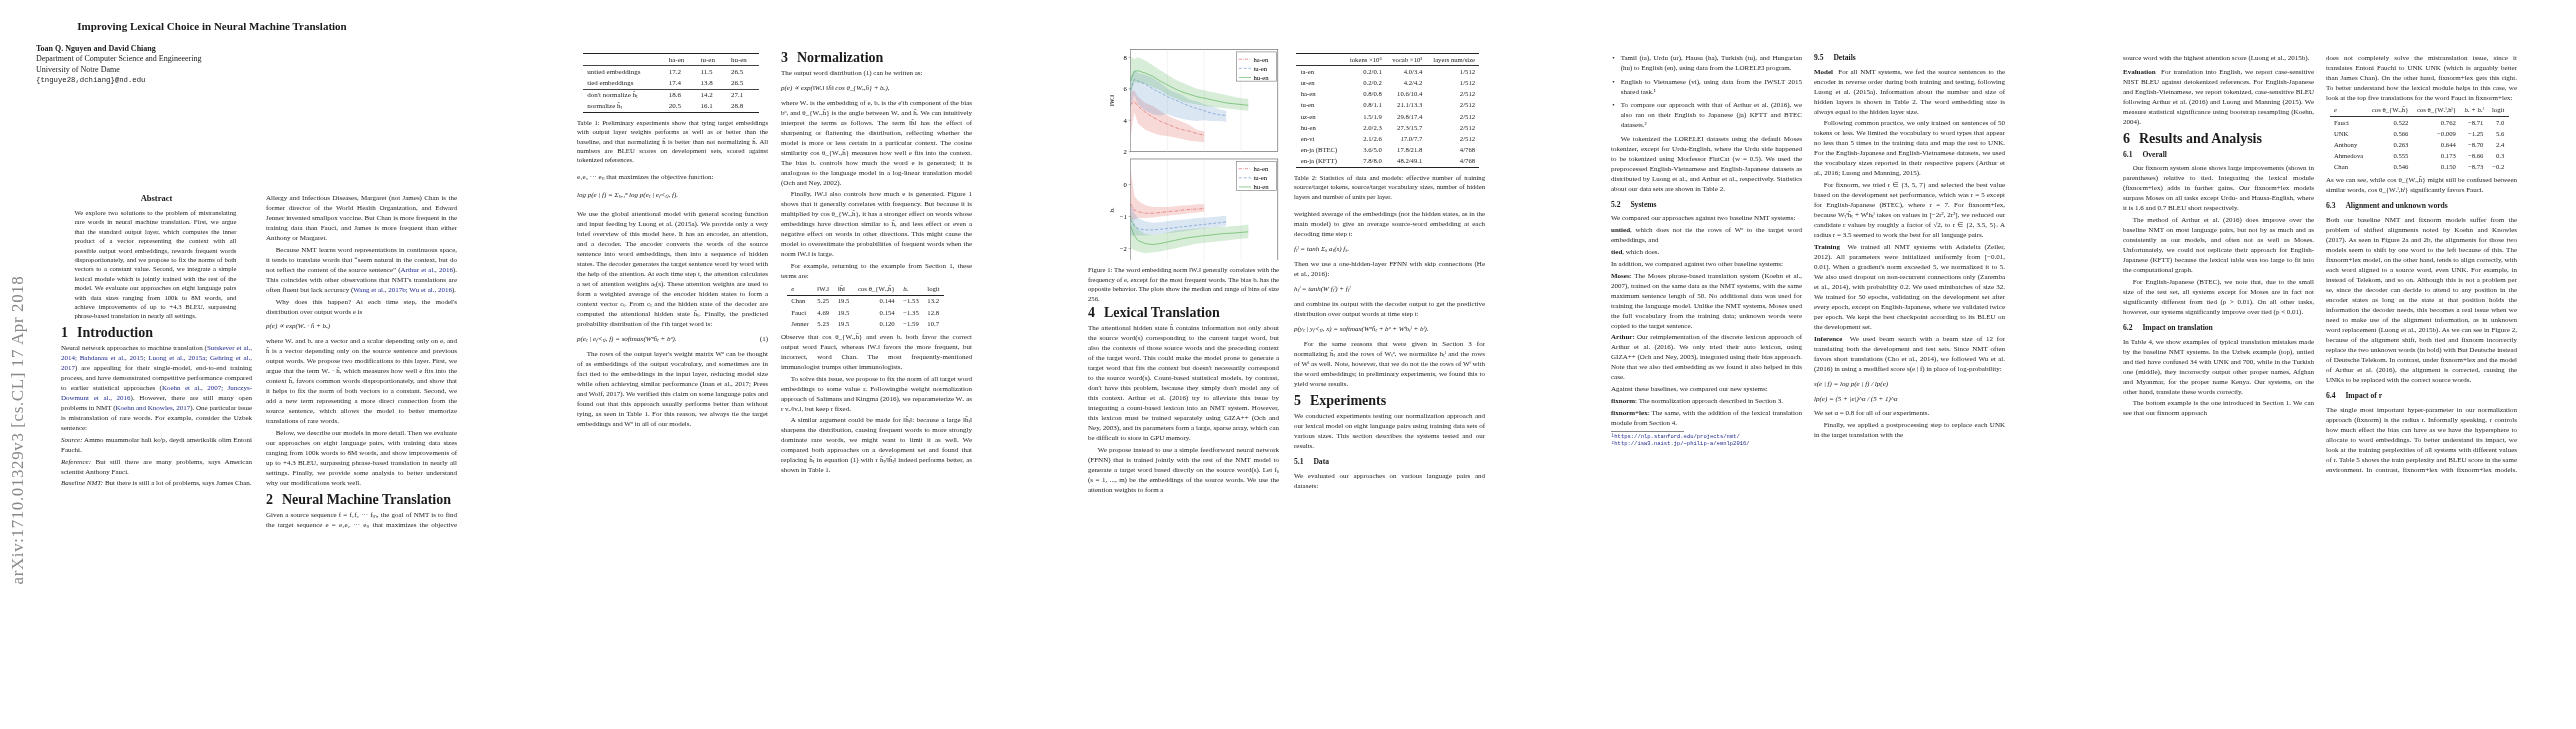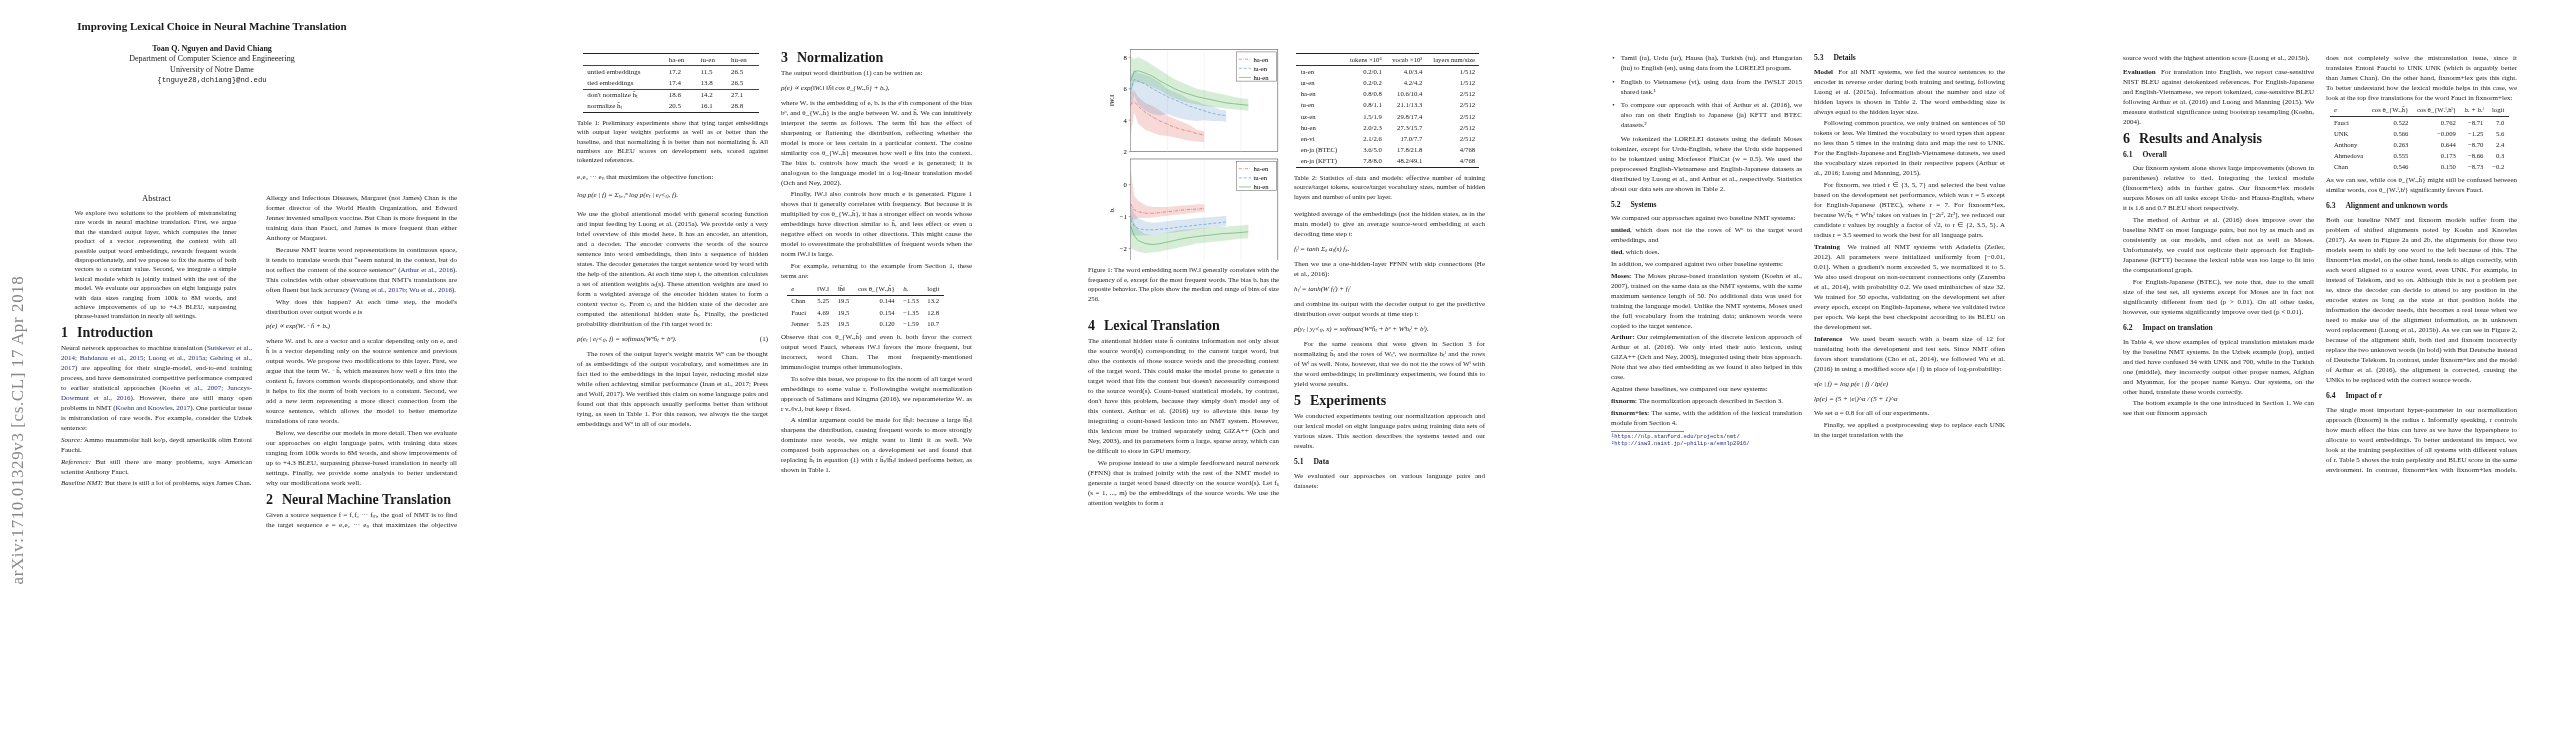--- a/index.html
+++ b/index.html
@@ -11,23 +11,23 @@
 a,.cite{color:#1f2a8a;text-decoration:none}
 .h1{font-weight:bold;font-size:14px;margin:7.3px 0 4.9px}
 .h1 .n{display:inline-block;width:16px}
 .h2{font-weight:bold;font-size:7.6px;margin:6px 0 3.6px}
 .h2 .n{display:inline-block;width:19.4px}
 .eq{text-align:left;font-style:italic;margin:4.9px 0}
 .it{font-style:italic}
 .b{font-weight:bold}
 .mono{font-family:"Liberation Mono",monospace;font-size:6.4px}
 .title{position:absolute;left:36px;top:20.7px;width:352px;text-align:center;font-weight:bold;font-size:11px}
-.authors{position:absolute;left:36px;top:44px;width:352px;text-align:center;font-size:8px;line-height:10.3px}
+.authors{position:absolute;left:36px;top:44px;width:352px;font-size:8px;line-height:10.3px}
 .arxiv{position:absolute;left:-140px;top:425px;width:316px;transform:rotate(-90deg);color:#888;font-size:17px;font-family:"Liberation Serif",serif;letter-spacing:0.6px;white-space:nowrap;text-align:center}
-.abstract-h{text-align:center;font-weight:normal;font-size:8.5px;margin-bottom:4.9px}
+.abstract-h{text-align:center;font-weight:bold;font-size:8.5px;margin-bottom:4.9px}
 .abs{width:162px;margin-left:13.4px;font-size:6.7px;line-height:9.4px}
 table{border-collapse:collapse;font-size:7px}
 table td,table th{padding:0.6px 4.3px;font-weight:normal}
 .tbl-top{border-top:0.9px solid #222}
 .tbl-bot{border-bottom:0.9px solid #222}
 .tbl-mid{border-top:0.6px solid #444}
 .num{text-align:right}
 .caption{font-size:6.7px;line-height:9.4px;text-align:justify;margin-top:4.9px}
 .bullet{position:relative;padding-left:9.7px;margin-bottom:3.6px}
 .bullet:before{content:"•";position:absolute;left:1.2px}
@@ -231,21 +231,21 @@
           <line x1="248" y1="200" x2="268" y2="200" stroke="#d9534f" stroke-width="1" stroke-dasharray="5,2,1,2"></line>
           <text x="272" y="204" font-size="11">ha-en</text>
           <line x1="248" y1="215" x2="268" y2="215" stroke="#5b8ec9" stroke-width="1" stroke-dasharray="5,3"></line>
           <text x="272" y="219" font-size="11">tu-en</text>
           <line x1="248" y1="230" x2="268" y2="230" stroke="#4cae4c" stroke-width="1" stroke-dasharray=""></line>
           <text x="272" y="234" font-size="11">hu-en</text>
           <text x="191" y="382" font-size="11" text-anchor="middle">frequency rank of e</text>
         </g>
       </svg>
     <p class="caption" style="margin-top:2.4px">Figure 1: The word embedding norm ‖Wₑ‖ generally correlates with the frequency of e, except for the most frequent words. The bias bₑ has the opposite behavior. The plots show the median and range of bins of size 256.</p>
-    <div class="h1" style="margin-top:18px"><span class="n">4</span><span>Lexical Translation</span></div>
+    <div class="h1" style="margin-top:5px"><span class="n">4</span><span>Lexical Translation</span></div>
     <p>The attentional hidden state h̃ contains information not only about the source word(s) corresponding to the current target word, but also the contexts of those source words and the preceding context of the target word. This could make the model prone to generate a target word that fits the context but doesn't necessarily correspond to the source word(s). Count-based statistical models, by contrast, don't have this problem, because they simply don't model any of this context. Arthur et al. (2016) try to alleviate this issue by integrating a count-based lexicon into an NMT system. However, this lexicon must be trained separately using GIZA++ (Och and Ney, 2003), and its parameters form a large, sparse array, which can be difficult to store in GPU memory.</p>
     <p class="ind">We propose instead to use a simple feedforward neural network (FFNN) that is trained jointly with the rest of the NMT model to generate a target word based directly on the source word(s). Let fₛ (s = 1, ..., m) be the embeddings of the source words. We use the attention weights to form a</p>
   </div>
 
   <div class="col" style="left:1294px;top:53px;width:191px">
     <table style="margin-left:2.4px;width:183px;font-size:6.7px">
       <thead>
         <tr class="tbl-top" style="border-bottom:0.6px solid #333">
           <th></th>
           <th class="num">tokens ×10⁶</th>
@@ -341,21 +341,21 @@
     <p><span class="b">Arthur:</span><span> Our reimplementation of the discrete lexicon approach of Arthur et al. (2016). We only tried their auto lexicon, using GIZA++ (Och and Ney, 2003), integrated using their bias approach. Note that we also tied embedding as we found it also helped in this case.</span></p>
     <p>Against these baselines, we compared our new systems:</p>
     <p><span class="b">fixnorm</span><span>: The normalization approach described in Section 3.</span></p>
     <p><span class="b">fixnorm+lex</span><span>: The same, with the addition of the lexical translation module from Section 4.</span></p>
     <div class="footnote"></div>
     <div class="fn mono" style="color:#1f2a8a">¹https://nlp.stanford.edu/projects/nmt/</div>
     <div class="fn mono" style="color:#1f2a8a">²http://isw3.naist.jp/~philip-a/emnlp2016/</div>
   </div>
 
   <div class="col" style="left:1814px;top:53px;width:191px">
-    <div class="h2" style="margin-top:0"><span class="n">5.3</span><span>Details</span></div>
+    <div class="h2" style="margin-top:0"><span class="n">9.5</span><span>Details</span></div>
     <p><span class="b">Model</span>&nbsp;&nbsp;<span>For all NMT systems, we fed the source sentences to the encoder in reverse order during both training and testing, following Luong et al. (2015a). Information about the number and size of hidden layers is shown in Table 2. The word embedding size is always equal to the hidden layer size.</span></p>
     <p class="ind">Following common practice, we only trained on sentences of 50 tokens or less. We limited the vocabulary to word types that appear no less than 5 times in the training data and map the rest to UNK. For the English-Japanese and English-Vietnamese datasets, we used the vocabulary sizes reported in their respective papers (Arthur et al., 2016; Luong and Manning, 2015).</p>
     <p class="ind">For fixnorm, we tried r ∈ {3, 5, 7} and selected the best value based on the development set performance, which was r = 5 except for English-Japanese (BTEC), where r = 7. For fixnorm+lex, because Wₜˢh̃ₜ + Wˡhₜˡ takes on values in [−2r², 2r²], we reduced our candidate r values by roughly a factor of √2, to r ∈ {2, 3.5, 5}. A radius r = 3.5 seemed to work the best for all language pairs.</p>
     <p><span class="b">Training</span>&nbsp;&nbsp;<span>We trained all NMT systems with Adadelta (Zeiler, 2012). All parameters were initialized uniformly from [−0.01, 0.01]. When a gradient's norm exceeded 5, we normalized it to 5. We also used dropout on non-recurrent connections only (Zaremba et al., 2014), with probability 0.2. We used minibatches of size 32. We trained for 50 epochs, validating on the development set after every epoch, except on English-Japanese, where we validated twice per epoch. We kept the best checkpoint according to its BLEU on the development set.</span></p>
     <p><span class="b">Inference</span>&nbsp;&nbsp;<span>We used beam search with a beam size of 12 for translating both the development and test sets. Since NMT often favors short translations (Cho et al., 2014), we followed Wu et al. (2016) in using a modified score s(e | f) in place of log-probability:</span></p>
     <div class="eq">s(e | f) = log p(e | f) / lp(e)</div>
     <div class="eq">lp(e) = (5 + |e|)^α / (5 + 1)^α</div>
     <p>We set α = 0.8 for all of our experiments.</p>
     <p class="ind">Finally, we applied a postprocessing step to replace each UNK in the target translation with the</p>
   </div>

